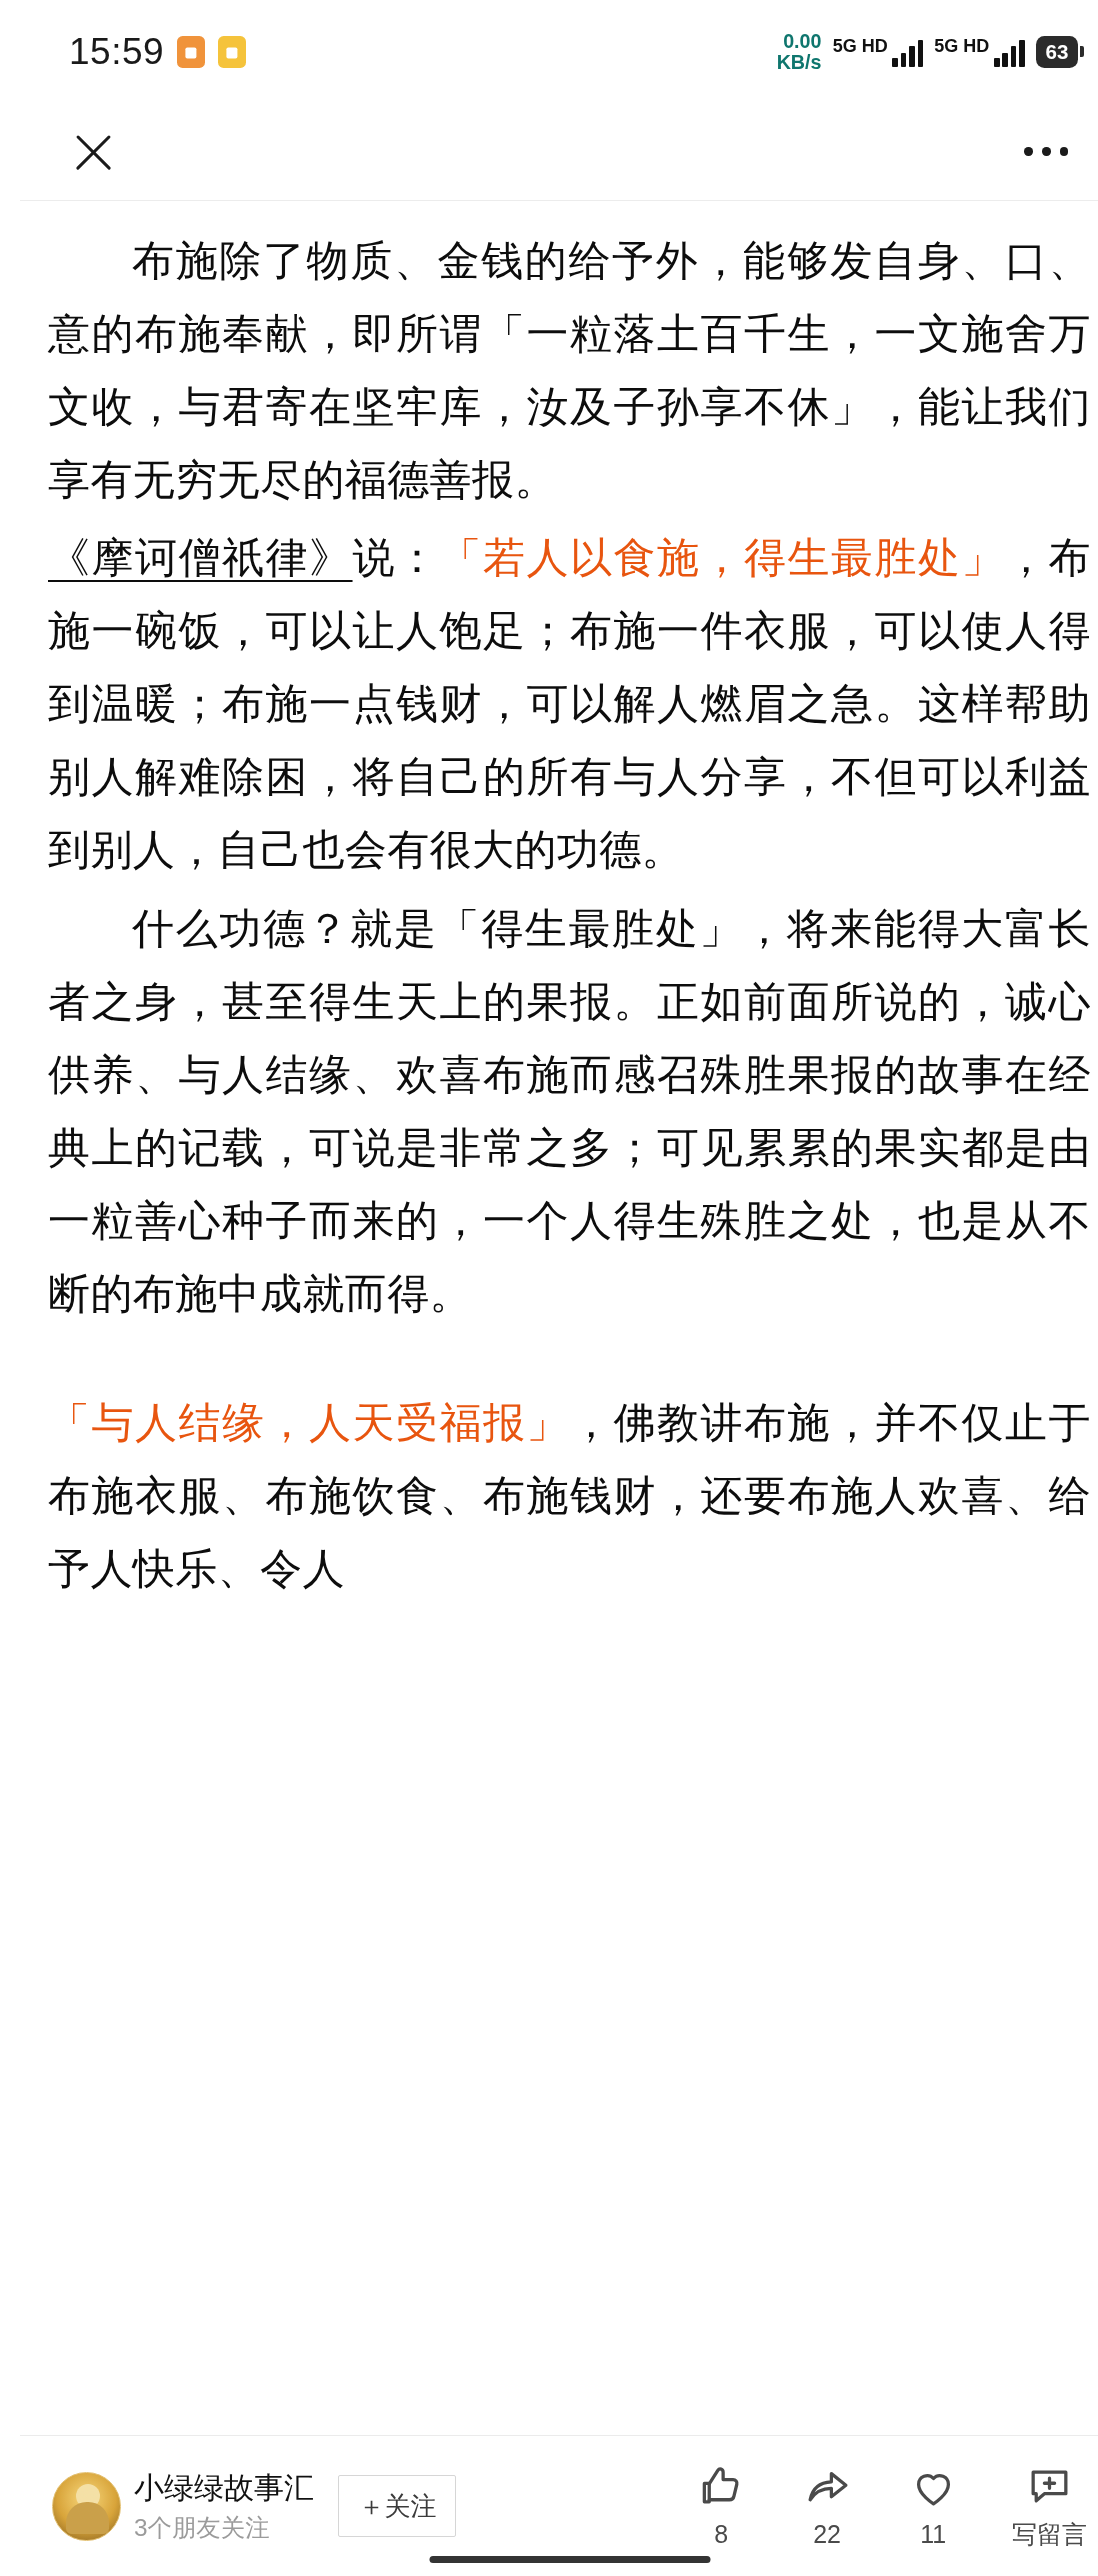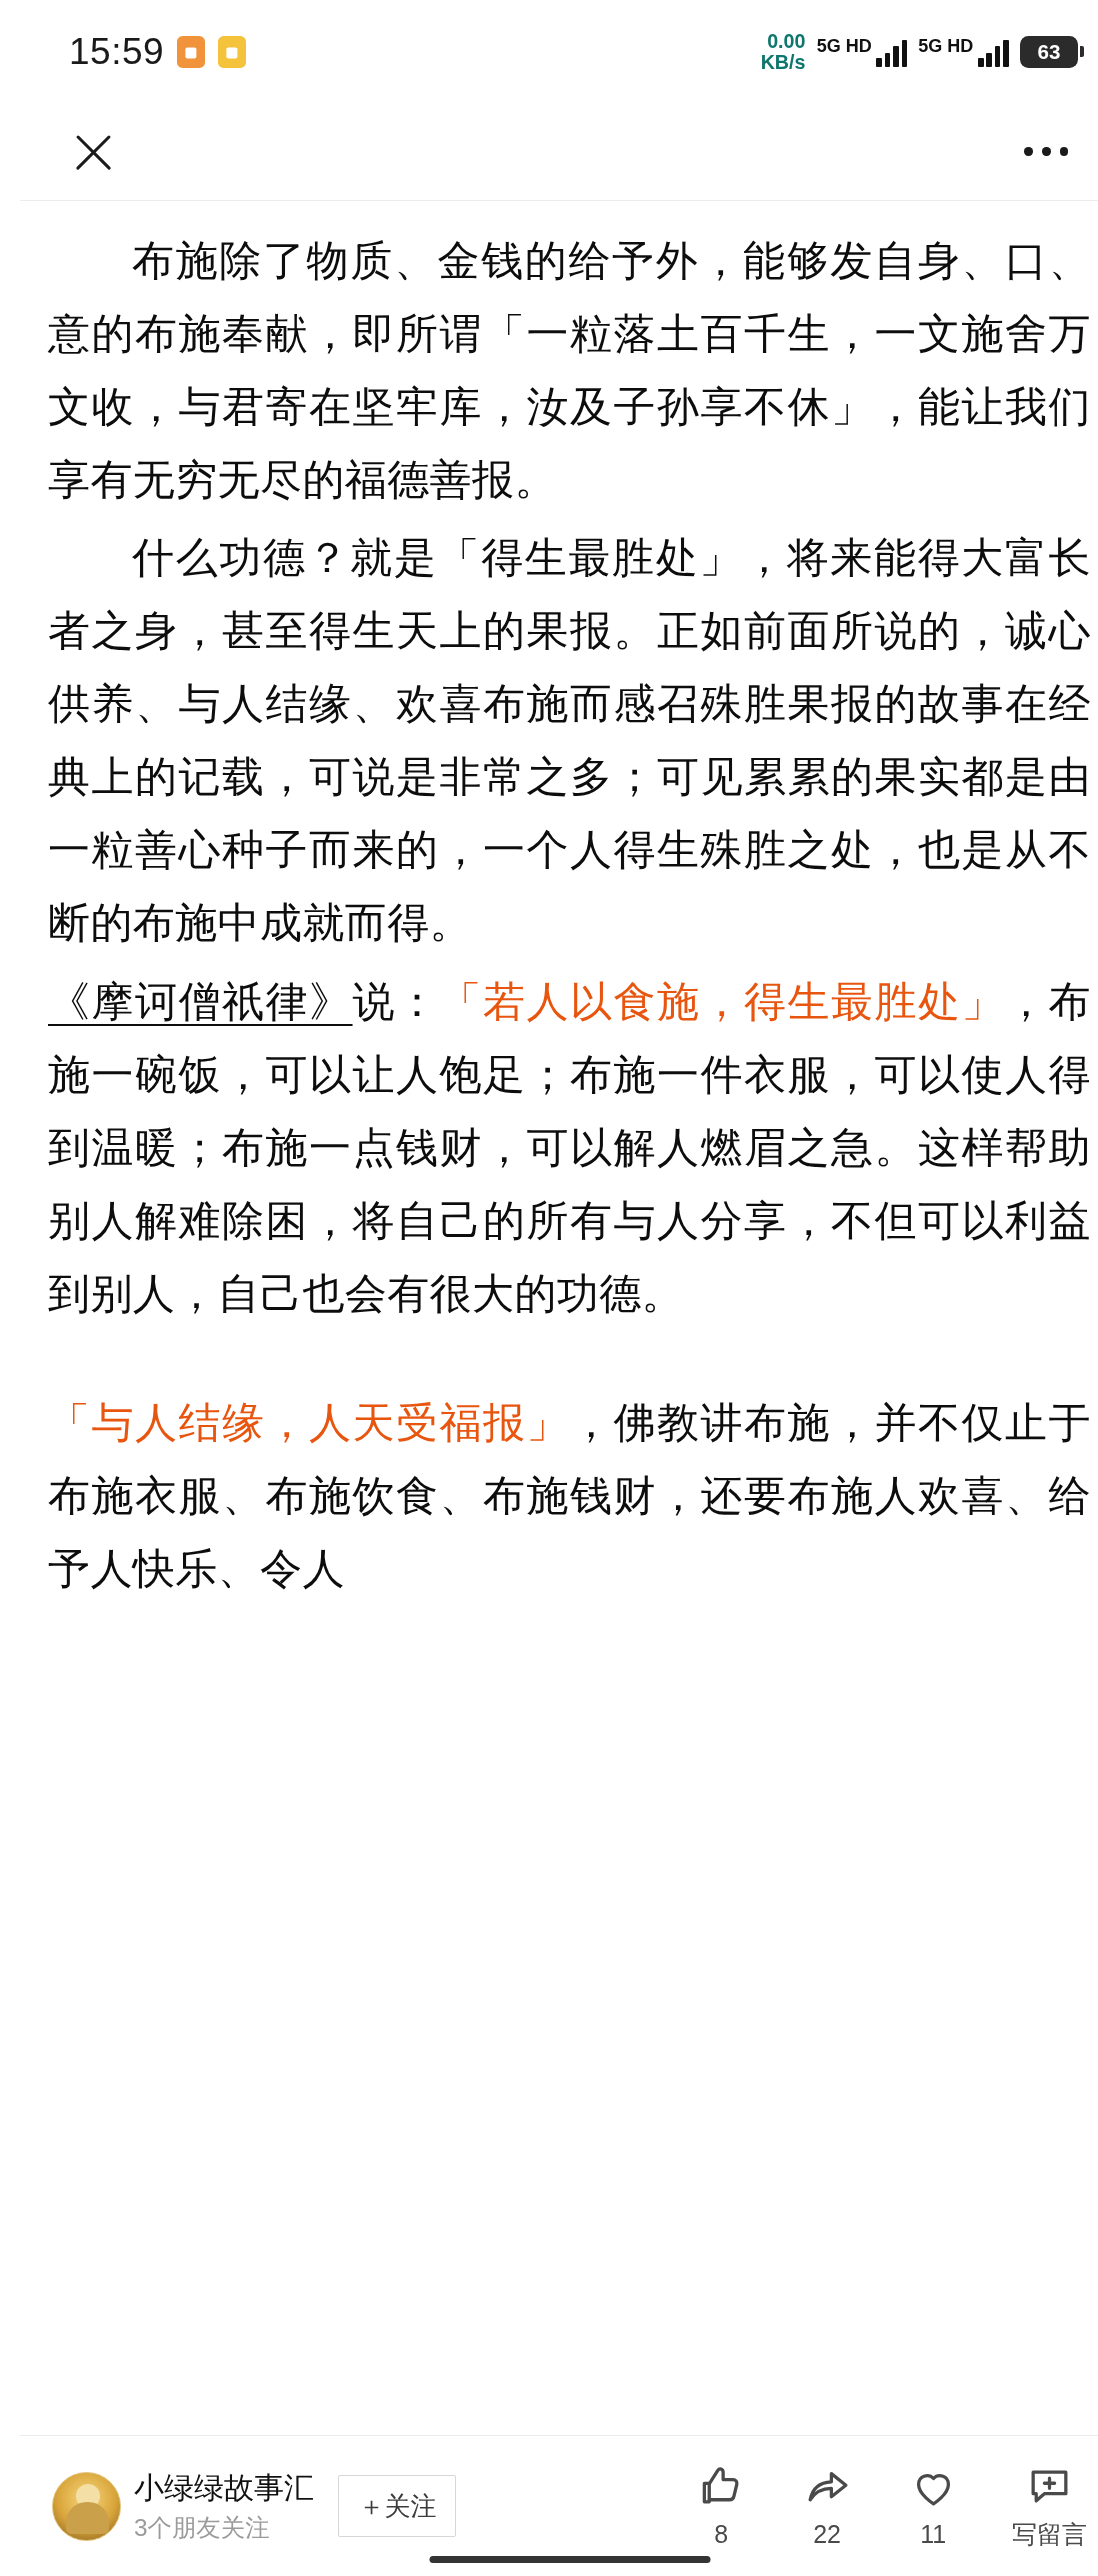--- a/index.html
+++ b/index.html
@@ -83,21 +83,21 @@
     display: block;
     width: 5.6px;
     background: #111;
     border-radius: 0.9px;
   }
   .bars i:nth-child(1) { height: 8.4px; }
   .bars i:nth-child(2) { height: 14px; }
   .bars i:nth-child(3) { height: 20.6px; }
   .bars i:nth-child(4) { height: 27px; }
   .battery {
-    width: 58px;
+    width: 42px;
     height: 32px;
     border-radius: 8.4px;
     background: #2b2b2b;
     color: #fff;
     font-size: 20.6px;
     display: flex;
     align-items: center;
     justify-content: center;
     font-weight: bold;
     position: relative;
@@ -301,22 +301,22 @@
     <div class="close-btn"></div>
     <div class="more-btn">
       <i></i>
         <i></i>
         <i></i>
     </div>
   </div>
 
   <div class="article">
     <p class="para indent"><span>布施除了物质、金钱的给予外，能够发自身、口、意的布施奉献，即所谓「一粒落土百千生，一文施舍万文收，与君寄在坚牢库，汝及子孙享不休」，能让我们享有无穷无尽的福德善报。</span></p>
+    <p class="para"><span class="underline">《摩诃僧祇律》</span><span>说：</span><span class="hl">「若人以食施，得生最胜处」</span><span>，布施一碗饭，可以让人饱足；布施一件衣服，可以使人得到温暖；布施一点钱财，可以解人燃眉之急。这样帮助别人解难除困，将自己的所有与人分享，不但可以利益到别人，自己也会有很大的功德。</span></p>
     <p class="para indent"><span>什么功德？就是「得生最胜处」，将来能得大富长者之身，甚至得生天上的果报。正如前面所说的，诚心供养、与人结缘、欢喜布施而感召殊胜果报的故事在经典上的记载，可说是非常之多；可见累累的果实都是由一粒善心种子而来的，一个人得生殊胜之处，也是从不断的布施中成就而得。</span></p>
-    <p class="para"><span class="underline">《摩诃僧祇律》</span><span>说：</span><span class="hl">「若人以食施，得生最胜处」</span><span>，布施一碗饭，可以让人饱足；布施一件衣服，可以使人得到温暖；布施一点钱财，可以解人燃眉之急。这样帮助别人解难除困，将自己的所有与人分享，不但可以利益到别人，自己也会有很大的功德。</span></p>
     <p class="para gap"><span class="hl">「与人结缘，人天受福报」</span><span>，佛教讲布施，并不仅止于布施衣服、布施饮食、布施钱财，还要布施人欢喜、给予人快乐、令人</span></p>
   </div>
 
   <div class="bottom-bar">
     <div class="author">
       <div class="avatar"></div>
       <div class="author-text">
         <span class="author-name">小绿绿故事汇</span>
         <span class="author-sub">3个朋友关注</span>
       </div>

